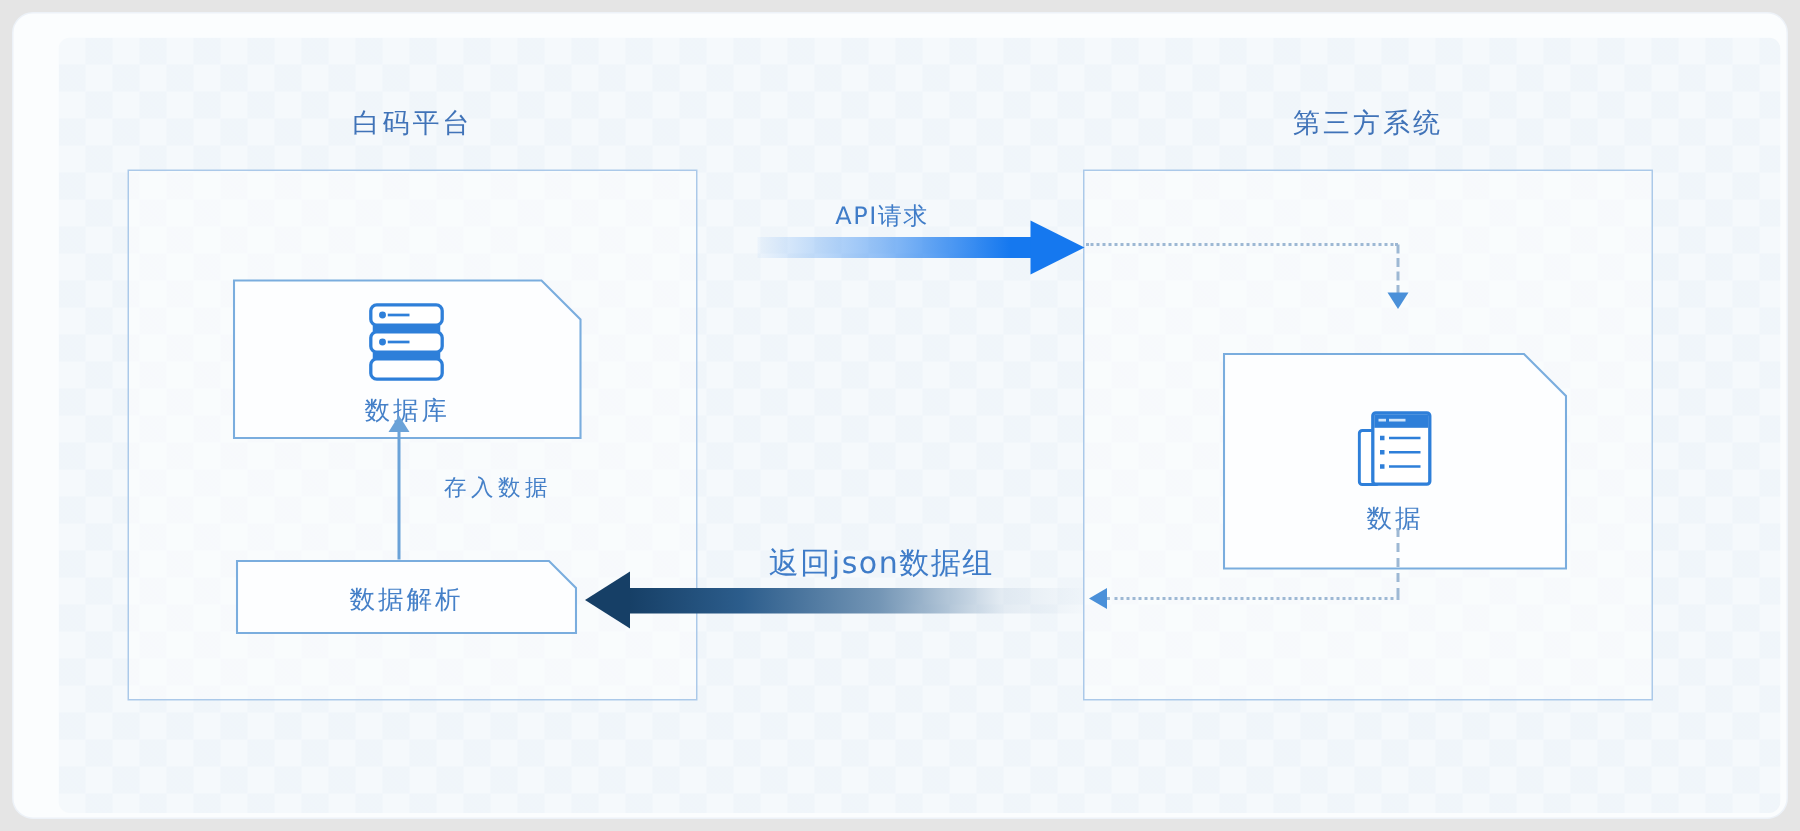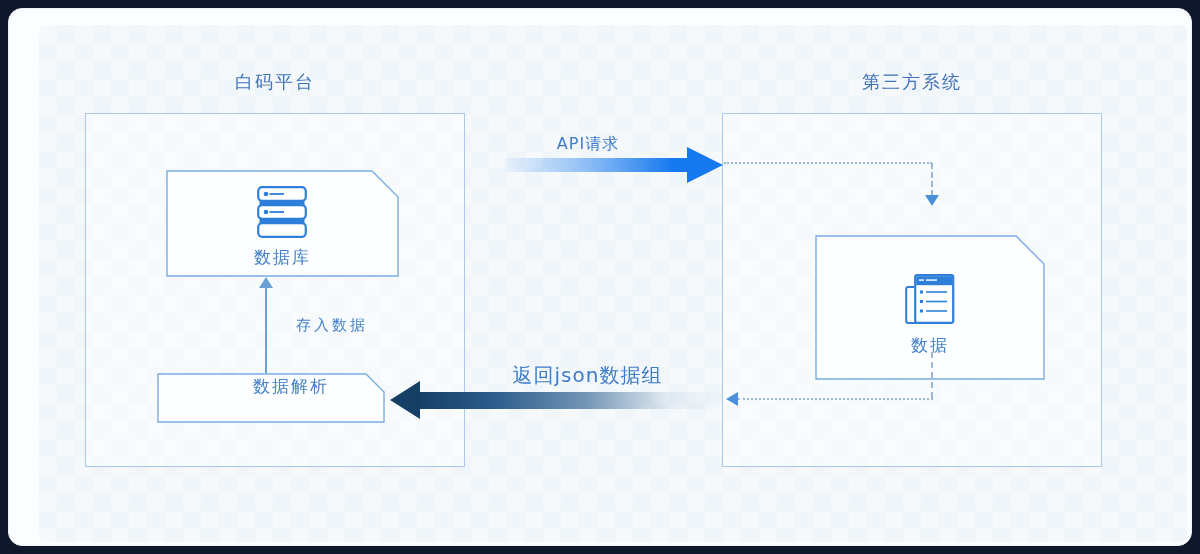--- a/index.html
+++ b/index.html
@@ -1,18 +1,18 @@
 <!DOCTYPE html>
 <html><head>
 <meta charset="utf-8">
 <style>
   * { margin:0; padding:0; box-sizing:border-box; }
   html,body { width:1200px; height:554px; background:#ffffff;
     font-family:"DejaVu Sans","Liberation Sans",sans-serif; overflow:hidden; }
-  .stage { position:relative; width:1200px; height:554px; background:#0f172a; }
+  .stage { position:relative; width:1200px; height:554px; background:#e5e5e5; }
 
   .card { position:absolute; left:8px; top:8px; width:1184px; height:538px;
     background:#fbfdfe; border:1px solid #edf2f8; border-radius:14px; }
 
   .panel { position:absolute; left:30px; top:16px; width:1148px; height:517px;
     border-radius:8px; background-color:#f5f9fc;
     background-image:
       linear-gradient(45deg, rgba(208,224,240,0.14) 25%, transparent 25%, transparent 75%, rgba(208,224,240,0.14) 75%),
       linear-gradient(45deg, rgba(208,224,240,0.14) 25%, transparent 25%, transparent 75%, rgba(208,224,240,0.14) 75%);
     background-size:36px 36px; background-position:0 0,18px 18px; }
@@ -26,21 +26,21 @@
     border:1px solid #abc9e9; background:rgba(255,255,255,0.45); }
   .container-box.left  { left:85px; }
   .container-box.right { left:722px; }
 
   .node { position:absolute; }
   .node svg.shape { position:absolute; left:0; top:0; }
   .node .node-label { position:absolute; left:0; width:100%; text-align:center;
     color:#4580c8; font-size:17px; letter-spacing:2px; }
   .node .node-icon { position:absolute; }
 
-  .node-db    { left:155px; top:170px; width:233px; height:107px;margin-left:11px; }
+  .node-db    { left:155px; top:186px; width:233px; height:107px; }
   .node-parse { left:157px; top:373px; width:228px; height:50px;  }
   .node-data  { left:815px; top:207px; width:230px; height:145px;margin-top:28px; }
 
   
   .store-line { position:absolute; left:265px; top:288px; width:0; height:85px;
     border-left:2px solid #6aa2d8; }
   .store-head { position:absolute; left:259px; top:277px; width:0; height:0;
     border-left:7px solid transparent; border-right:7px solid transparent;
     border-bottom:11px solid #6aa2d8; }
   .store-label { position:absolute; left:296px; top:316px; color:#4580c8;
@@ -112,21 +112,21 @@
       <circle cx="9" cy="26" r="2.3" fill="#2e7fd9"></circle>
       <line x1="12.5" y1="26" x2="27" y2="26" stroke="#2e7fd9" stroke-width="1.8"></line>
     </svg>
     <div class="node-label" style="top:76px;">数据库</div>
   </div>
 
   <div class="node node-parse">
     <svg class="shape" width="228" height="50" viewBox="0 0 228 50">
       <path d="M1 1 H209 L227 19 V49 H1 Z" fill="#fdfeff" stroke="#7aadde" stroke-width="1.4"></path>
     </svg>
-    <div class="node-label" style="top:2px;margin-left:20px;">数据解析</div>
+    <div class="node-label" style="top:15px;">数据解析</div>
   </div>
 
   <div class="store-line"></div>
   <div class="store-head"></div>
   <div class="store-label">存入数据</div>
 
   <div class="api-label">API请求</div>
   <div class="api-shaft"></div>
   <div class="api-head"></div>
 

